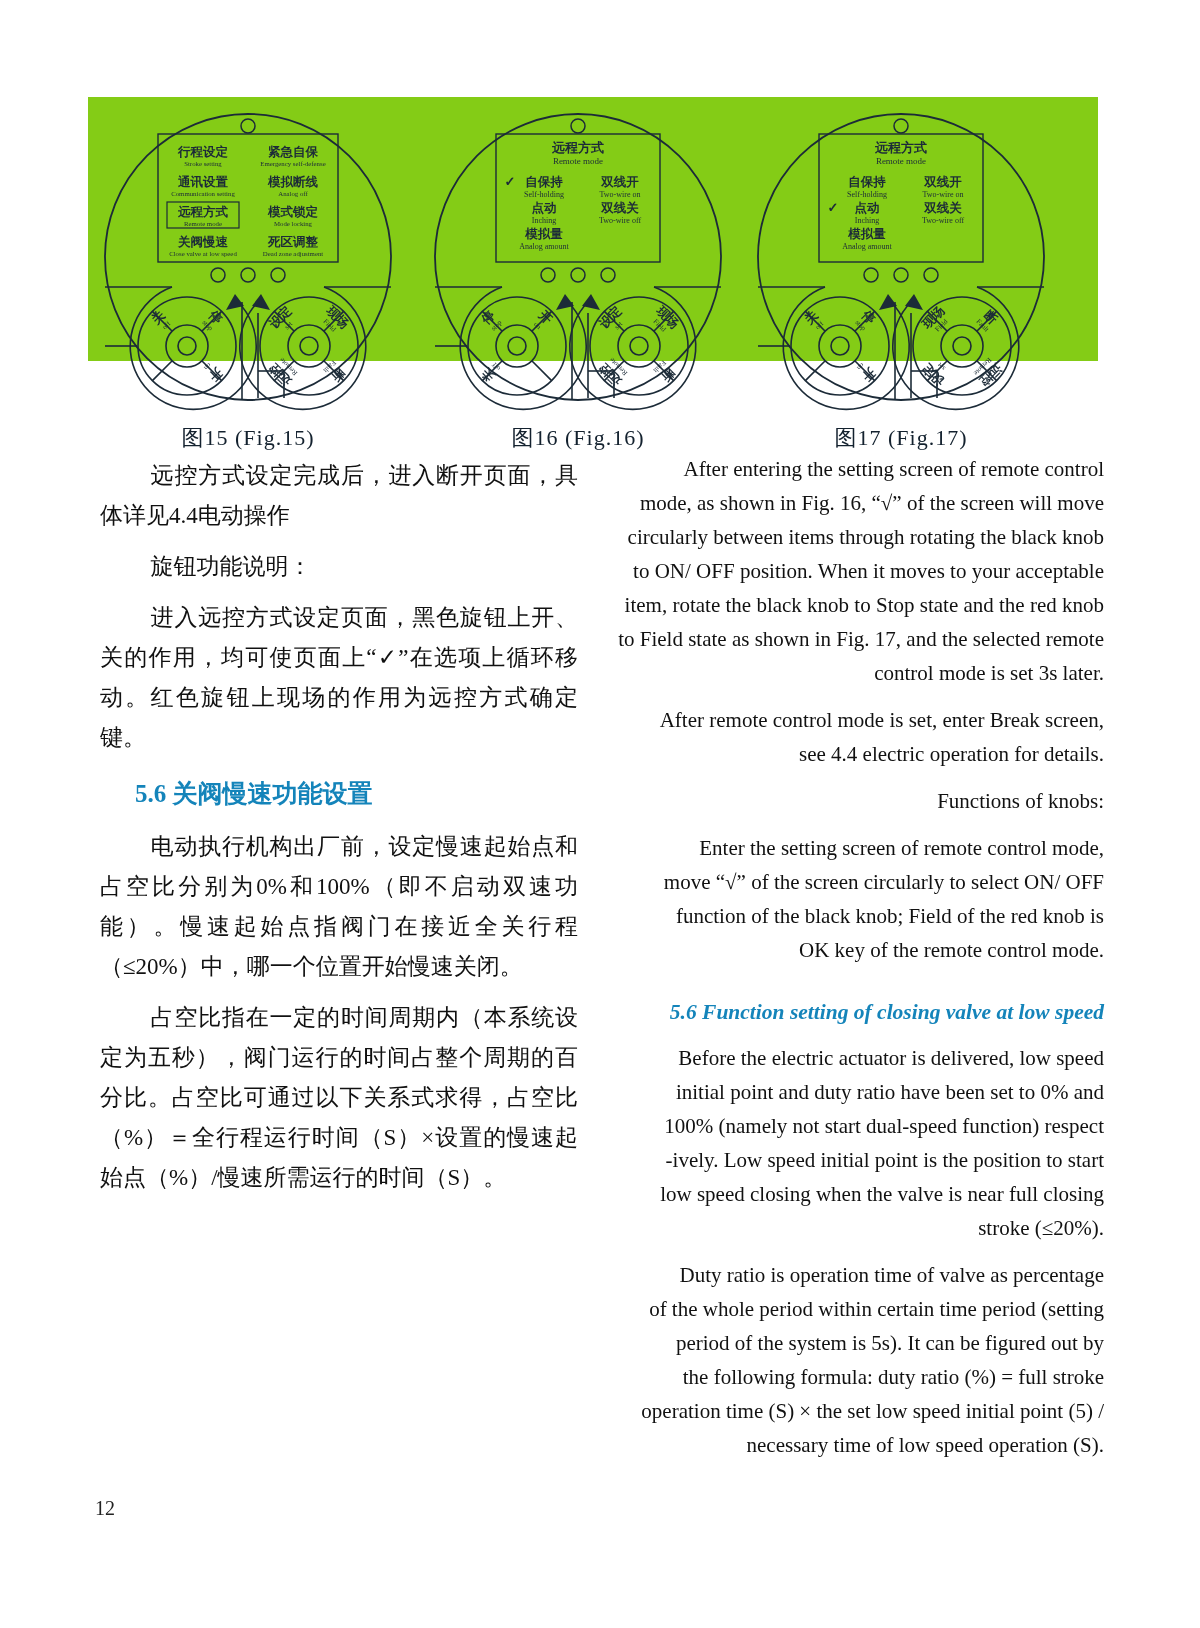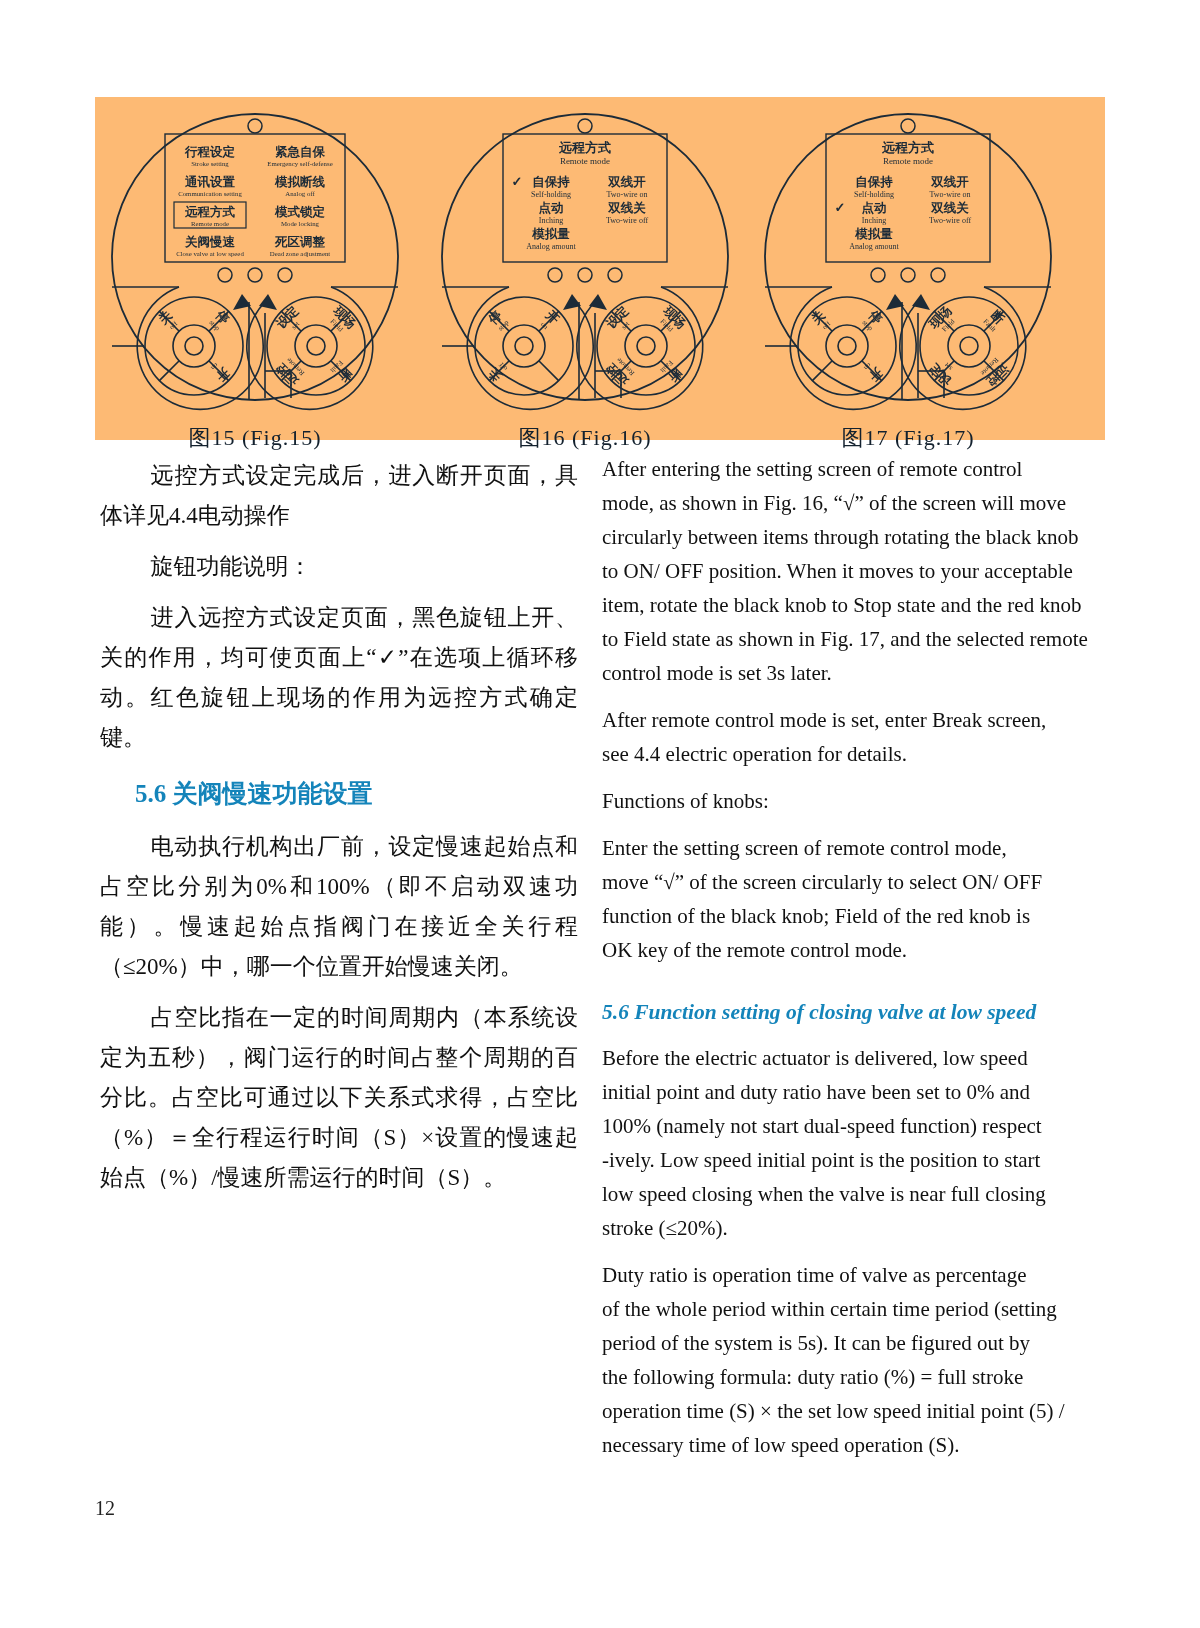--- a/index.html
+++ b/index.html
@@ -4,32 +4,32 @@
 <style>
   html,body{margin:0;padding:0;}
   body{
     width:1200px;height:1628px;
     background:#ffffff;
     font-family:"Liberation Serif", serif;
     position:relative;
     color:#111;
   }
   .fig-strip{
-    position:absolute;left:95px;top:97px;width:1010px;height:343px;
-    background:#fdba74;
+    position:absolute;left:88px;top:97px;width:1010px;height:264px;
+    background:#84cc16;
   }
   .fig{
     position:absolute;top:8px;width:320px;text-align:center;
   }
   .fig svg{display:block;margin:0 auto;}
   .fig-caption{
     font-size:22px;color:#13212e;margin-top:0px;letter-spacing:1px;
     font-family:"Liberation Serif", serif;
   }
-  .col{position:absolute;}
+  .col{position:absolute;text-align:right;}
   .col-zh{
     left:100px;top:456px;width:478px;
     font-size:23px;line-height:40px;text-align:justify;
   }
   .col-zh p{margin:0 0 11px 0;text-indent:2.2em;}
   .col-zh .h-zh{
     color:#1484ba;font-weight:bold;font-size:25px;
     text-indent:1.4em;margin:16px 0 13px 0;line-height:40px;
   }
   .col-en{

